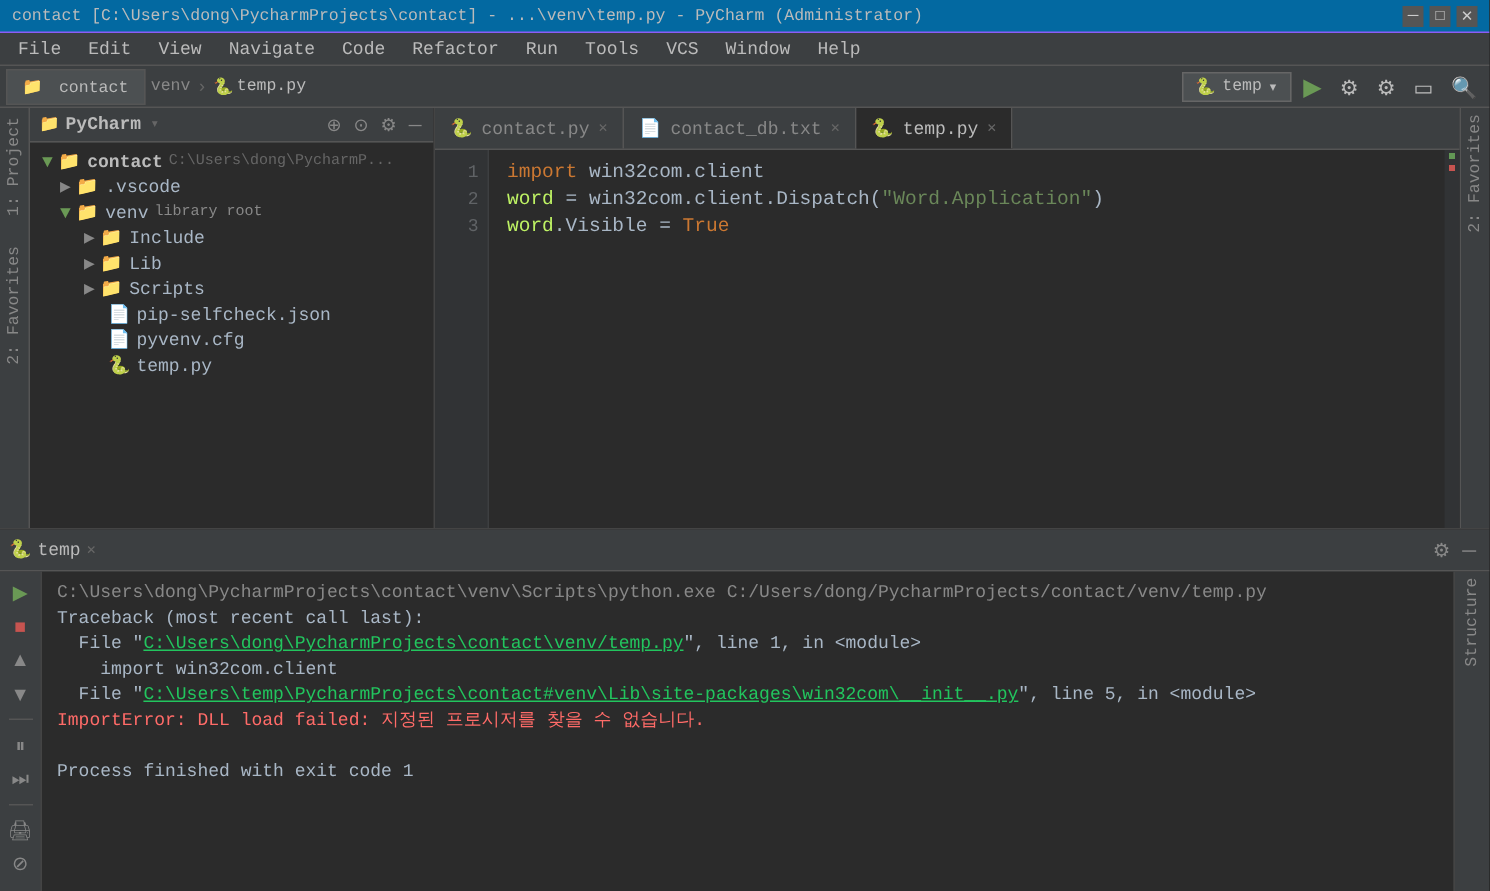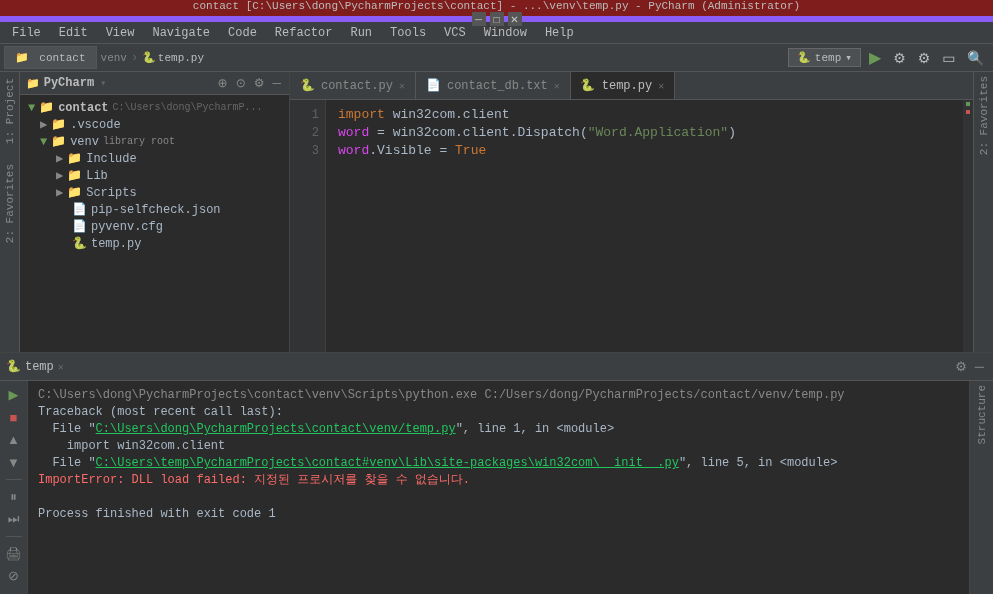--- a/index.html
+++ b/index.html
@@ -9,28 +9,27 @@
       background: #2b2b2b;
       color: #a9b7c6;
       width: 993px;
       height: 594px;
       overflow: hidden;
       position: relative;
     }
 
     
     .title-bar {
-      background: #7f1d1d;
+      background: #0369a1;
       height: 22px;
       display: flex;
       align-items: center;
       justify-content: space-between;
       padding: 0 8px;
-      border-bottom: 6px solid #8b5cf6;
-      flex-direction: column;
+      border-bottom: 1px solid #8b5cf6;
     }
     .title-bar-text {
       font-size: 11px;
       color: #bbb;
     }
     .title-bar-controls {
       display: flex;
       gap: 4px;
     }
     .title-btn {
@@ -227,21 +226,21 @@
       padding: 6px 12px;
       font-size: 13px;
       line-height: 18px;
       color: #a9b7c6;
       white-space: pre;
       overflow: auto;
     }
     .kw-import { color: #cc7832; text-align: center; }
     .kw-module { color: #a9b7c6; }
     .kw-string { color: #6a8759; }
-    .kw-var { color: #d946ef; }
+    .kw-var { color: #bef264; }
     .kw-true { color: #cc7832; }
     .right-indicator {
       width: 10px;
       background: #313335;
       display: flex;
       flex-direction: column;
     }
     .indicator-green {
       width: 4px;
       height: 4px;

